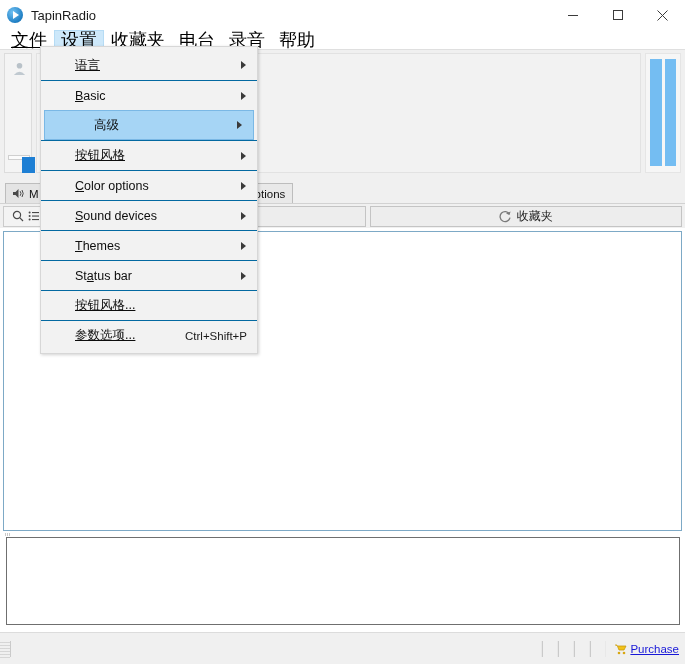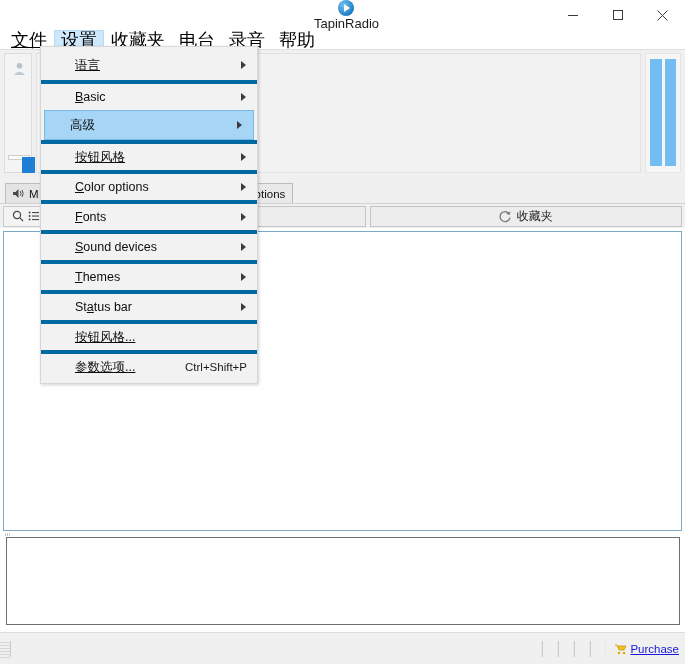--- a/index.html
+++ b/index.html
@@ -18,21 +18,20 @@
     -webkit-font-smoothing: none;
   }
 
   
   .titlebar {
     height: 30px;
     background: #ffffff;
     display: flex;
     align-items: center;
     position: relative;
-    flex-direction: column;
   }
   .app-icon {
     width: 16px; height: 16px;
     margin-left: 7px;
     border-radius: 50%;
     background: radial-gradient(circle at 35% 32%, #6fc0f2 0%, #1f7fc4 70%, #14588d 100%);
     position: relative;
     flex: 0 0 auto;
   }
   .app-icon:after {
@@ -302,27 +301,27 @@
     display: flex;
     align-items: center;
     padding: 0 8px 0 34px;
     box-sizing: border-box;
     position: relative;
     font-size: 12.5px;
     color: #0d0d0d;
     white-space: nowrap;
   }
   .menu-item + .menu-item {
-    border-top: 4px solid #0369a1;
+    border-top: 1px solid #0369a1;
   }
   .menu-item.highlight {
     background: #a6d5f5;
     border: 1px solid #7ab8e5;
     margin: 0 3px;
-    padding-left: 25px;
+    padding-left: 49px;
     height: 30px;
   }
   .menu-item .mi-label { flex: 0 0 auto; }
   .menu-item .mi-accel {
     position: absolute;
     right: 10px;
     font-size: 11.5px;
     color: #1a1a1a;
   }
   .arrow-right {
@@ -487,24 +486,20 @@
   </div>
   <div class="menu-item">
     <span class="mi-label u">按钮风格</span>
     <span class="arrow-right"></span>
   </div>
   <div class="menu-item">
     <span class="mi-label"><span class="u">C</span><span>olor options</span></span>
     <span class="arrow-right"></span>
   </div>
   <div class="menu-item">
-    <span class="mi-label"><span class="u">F</span><span>onts</span></span>
-    <span class="arrow-right"></span>
-  </div>
-  <div class="menu-item">
     <span class="mi-label"><span class="u">S</span><span>ound devices</span></span>
     <span class="arrow-right"></span>
   </div>
   <div class="menu-item">
     <span class="mi-label"><span class="u">T</span><span>hemes</span></span>
     <span class="arrow-right"></span>
   </div>
   <div class="menu-item">
     <span class="mi-label"><span>St</span><span class="u">a</span><span>tus bar</span></span>
     <span class="arrow-right"></span>

